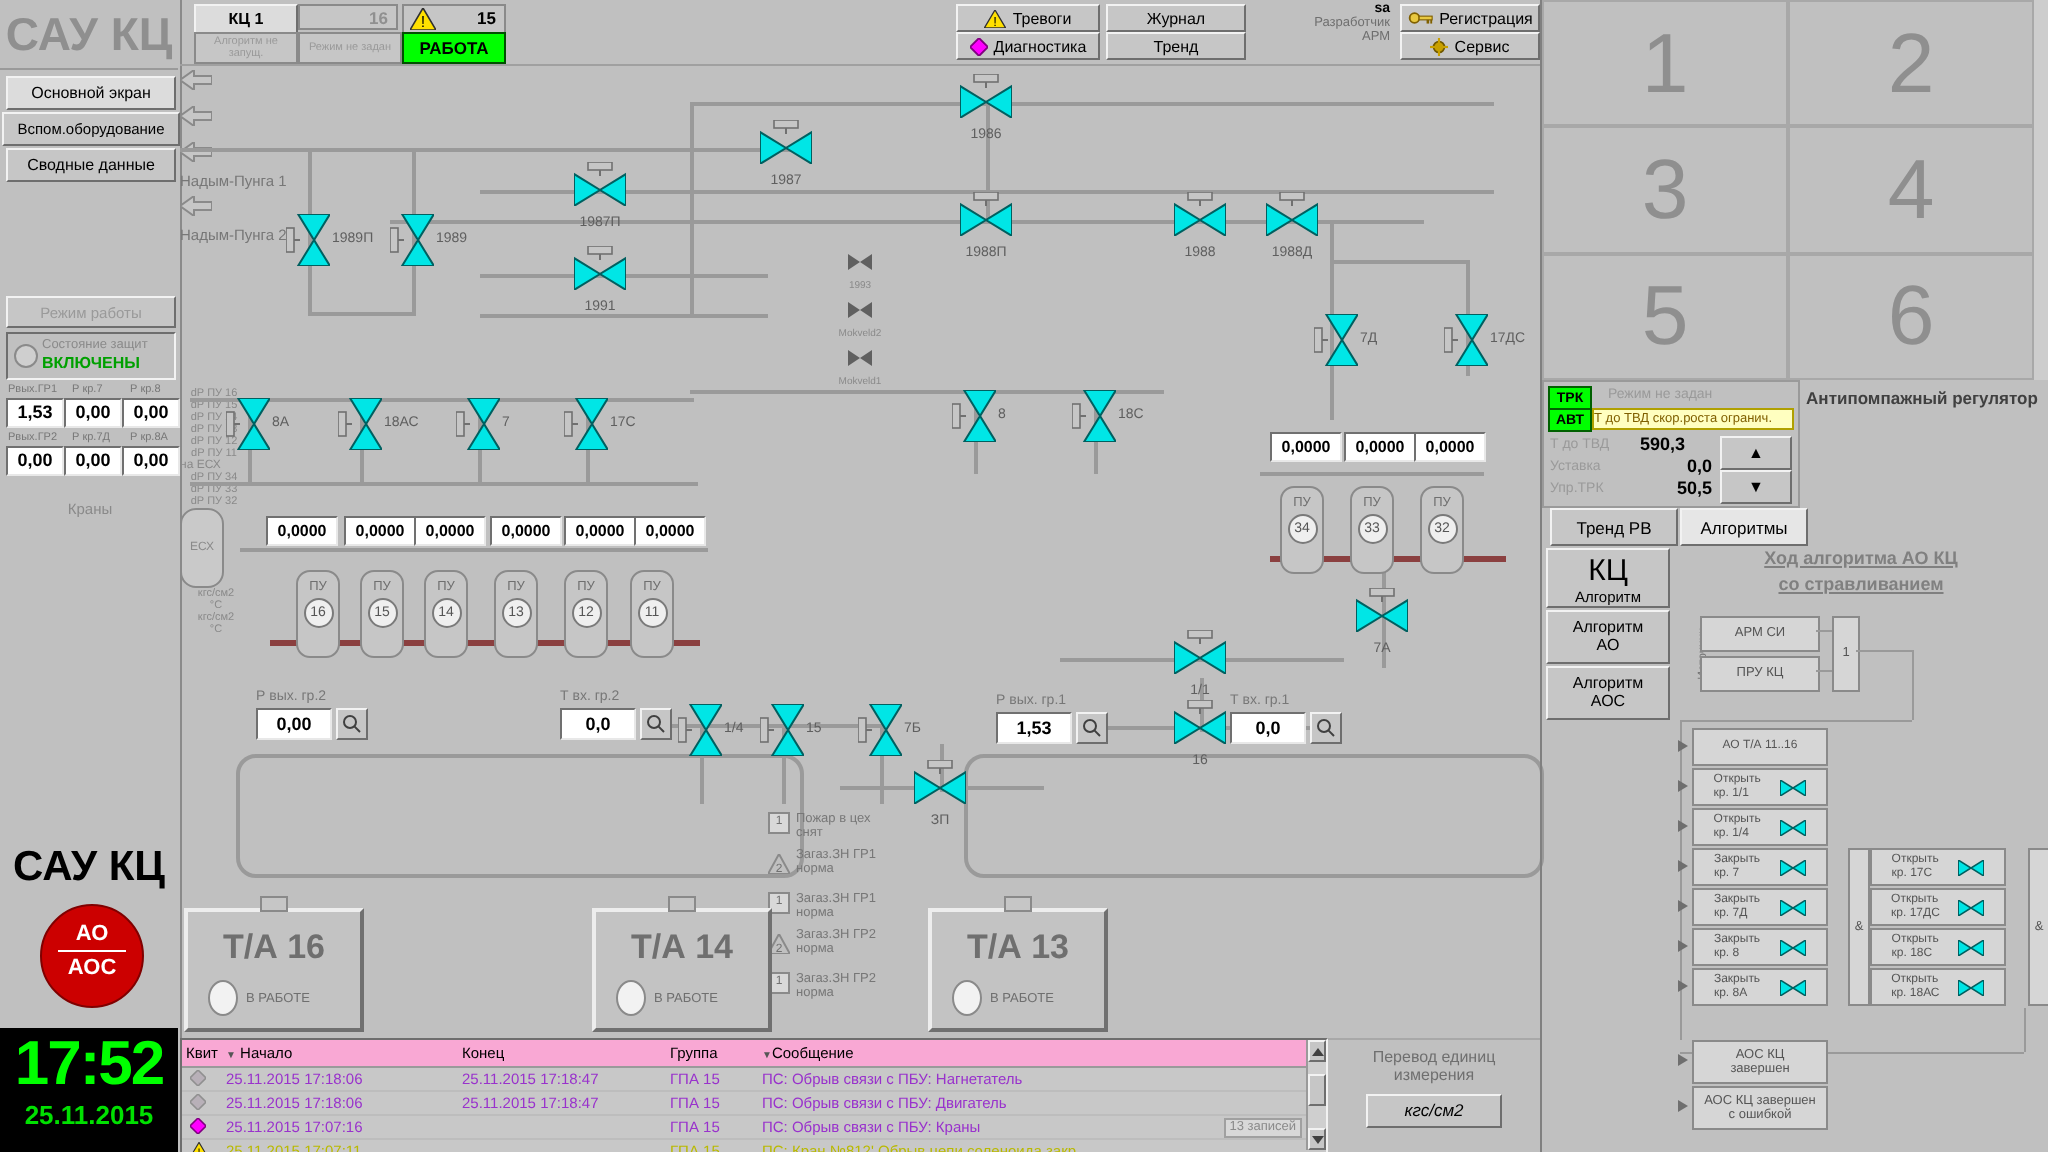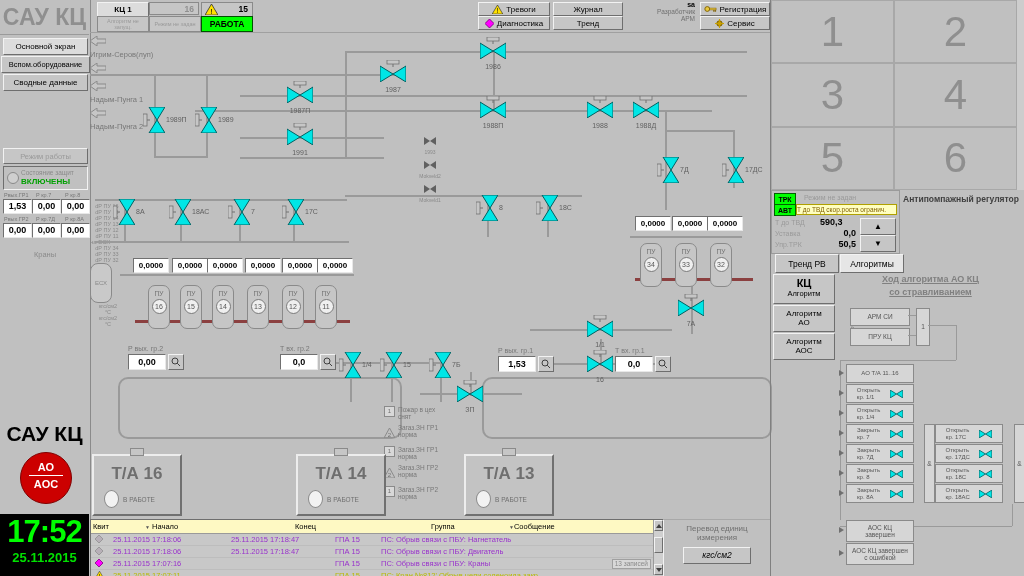--- a/index.html
+++ b/index.html
@@ -204,21 +204,20 @@
       <div class="pipe" style="left: 260px; top: 332px; width: 2px; height: 38px;"></div>
       <div class="pipe" style="left: 301px; top: 332px; width: 2px; height: 38px;"></div>
       <div class="pipe" style="left: 350px; top: 332px; width: 2px; height: 38px;"></div>
       <div class="pipered" style="left: 45px; top: 288px; width: 215px; height: 3px;"></div>
       <div class="pipered" style="left: 545px; top: 246px; width: 118px; height: 3px;"></div>
       <div class="loop" style="left: 28px; top: 345px; width: 280px; height: 58px;"></div>
       <div class="loop" style="left: 392px; top: 345px; width: 286px; height: 58px;"></div>
       <div style="right: 2px; top: 16px;"><svg width="16" height="10" viewBox="0 0 16 10">
           <path d="M0,5 L7,0 L7,3 L16,3 L16,7 L7,7 L7,10 Z" fill="#c6c6c6" stroke="#8a8a8a"></path>
         </svg></div>
-      <div style="right: 18px; top: 44px; font-size: 7.5px; color: rgb(119, 119, 119); white-space: nowrap;">Игрим-Серов(луп)</div>
       <div style="right: 2px; top: 54px;"><svg width="16" height="10" viewBox="0 0 16 10">
           <path d="M0,5 L7,0 L7,3 L16,3 L16,7 L7,7 L7,10 Z" fill="#c6c6c6" stroke="#8a8a8a"></path>
         </svg></div>
       <div style="left: 292px; top: 99px;"><svg width="16" height="10" viewBox="0 0 16 10">
           <path d="M0,5 L7,0 L7,3 L16,3 L16,7 L7,7 L7,10 Z" fill="#c6c6c6" stroke="#8a8a8a"></path>
         </svg></div>
       <div style="left: 312px; top: 100px; font-size: 7.5px; color: rgb(119, 119, 119); white-space: nowrap;">Надым-Пунга 1</div>
       <div style="left: 292px; top: 119px;"><svg width="16" height="10" viewBox="0 0 16 10">
           <path d="M0,5 L7,0 L7,3 L16,3 L16,7 L7,7 L7,10 Z" fill="#c6c6c6" stroke="#8a8a8a"></path>
         </svg></div>
@@ -523,21 +522,21 @@
         <div style="position: absolute; left: 36px; top: -8px; width: 12px; height: 6px; border: 1px solid rgb(138, 138, 138); background: rgb(198, 198, 198);"></div>
         <div class="t">Т/А 13</div>
         <div class="s">
           <span class="lamp"></span>
           <span class="sl">В РАБОТЕ</span>
         </div>
       </div>
     </div>
 
   <div class="abs sunken" style="left:90px;top:519px;width:572px;height:57px;background:#c8c8c8;overflow:hidden;">
-    <div style="display:grid;grid-template-columns:22px 118px 104px 46px 1fr;height:13px;background:#fef9c3;border-bottom:1px solid #9a9a9a;font-size:7.5px;line-height:13px;gap:32px;">
+    <div style="display:grid;grid-template-columns:22px 118px 104px 46px 1fr;height:13px;background:#f9a8d4;border-bottom:1px solid #9a9a9a;font-size:7.5px;line-height:13px;">
       <div style="padding-left:2px;">Квит</div>
       <div><span style="font-size:5px;color:#555;">▼</span> <span>Начало</span></div>
       <div>Конец</div>
       <div>Группа</div>
       <div><span style="font-size:5px;color:#555;">▼</span><span>Сообщение</span></div>
     </div>
     <div id="alarmrows">
         <div class="alrow">
           <div><svg width="8" height="8" viewBox="0 0 10 10" style="margin:1px 0 0 4px;">
               <polygon points="5,0 10,5 5,10 0,5" fill="#b8b0b8" stroke="#909090"></polygon>
@@ -630,21 +629,21 @@
     <div class="abs" style="left:130px;top:194px;width:120px;text-align:center;font-size:8.5px;font-weight:bold;color:#404040;">Антипомпажный регулятор</div>
 
     <div class="tab raised ctr" style="left:4px;top:254px;width:62px;">
       <span>Тренд РВ</span>
       </div>
     <div class="tab raised ctr" style="left:69px;top:254px;width:62px;background:#e6e6e6;">
       <span>Алгоритмы</span>
       </div>
 
     <div class="abs raised" style="left:2px;top:274px;width:60px;height:28px;text-align:center;">
-      <div style="font-size:11px;font-weight:bold;margin-top:2px;">КЦ</div>
+      <div style="font-size:15px;font-weight:normal;margin-top:2px;">КЦ</div>
       <div style="font-size:7.5px;">Алгоритм</div>
       </div>
     <div class="abs raised" style="left:2px;top:305px;width:60px;height:25px;text-align:center;">
       <div style="font-size:8px;margin-top:3px;">Алгоритм</div>
       <div style="font-size:8px;">АО</div>
       </div>
     <div class="abs raised" style="left:2px;top:333px;width:60px;height:25px;text-align:center;">
       <div style="font-size:8px;margin-top:3px;">Алгоритм</div>
       <div style="font-size:8px;">АОС</div>
       </div>

